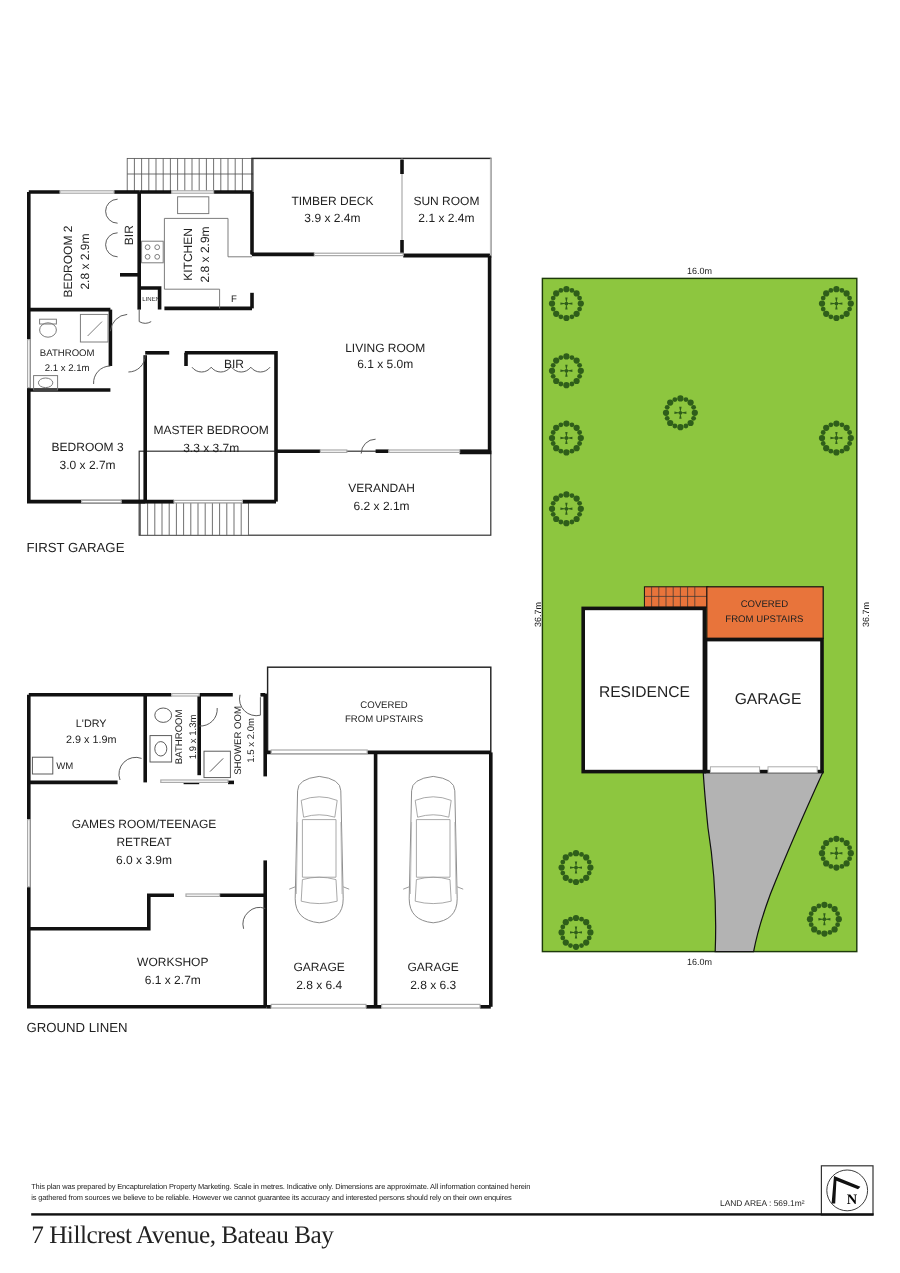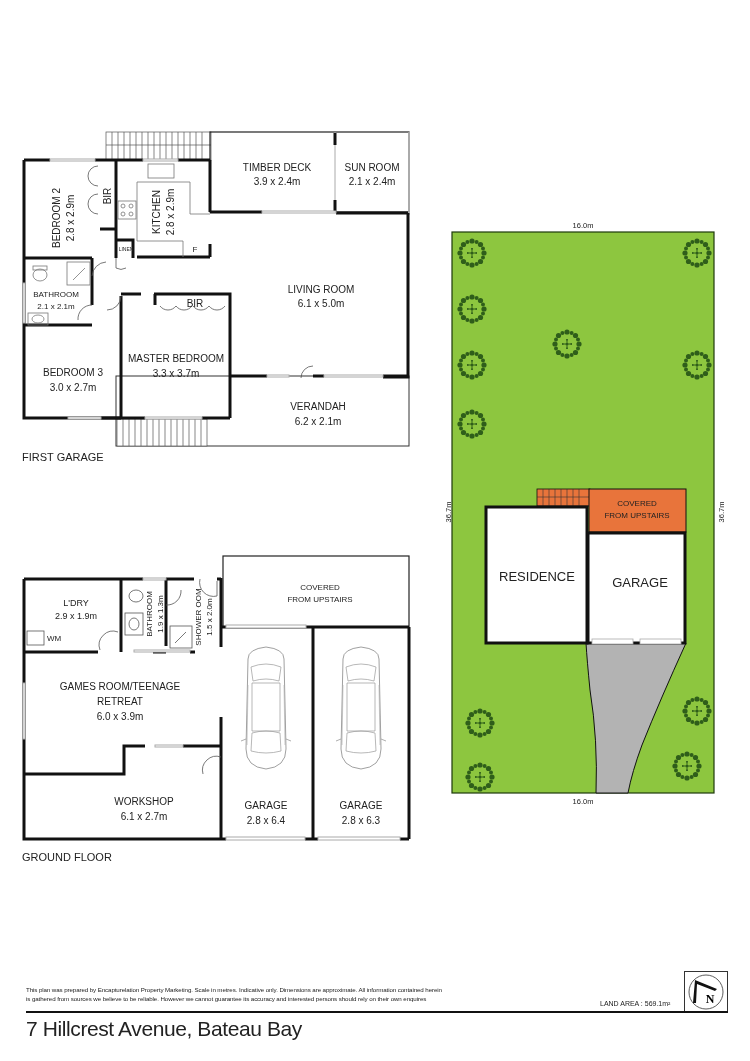--- a/index.html
+++ b/index.html
@@ -3,21 +3,21 @@
 <meta charset="utf-8">
 <style>
   html,body{margin:0;padding:0;background:#ffffff;}
   body{width:750px;height:1061px;position:relative;overflow:hidden;font-family:"Liberation Sans",sans-serif;color:#222;}
   svg{position:absolute;left:0;top:0;}
   .lbl{font-family:"Liberation Sans",sans-serif;fill:#222;}
   .floor-label{position:absolute;font-size:11px;color:#222;font-family:"Liberation Sans",sans-serif;}
   .disclaimer{position:absolute;left:26px;top:985px;font-size:6.2px;line-height:9px;color:#222;width:470px;letter-spacing:-0.1px;}
   .land{position:absolute;left:600px;top:1000px;font-size:7px;color:#222;}
   .rule{position:absolute;left:26px;top:1011px;width:702px;height:2px;background:#111;}
-  .addr{position:absolute;left:26px;top:1017px;font-size:21px;color:#222;font-family:Liberation Sans, sans-serif;letter-spacing:-0.4px;}
+  .addr{position:absolute;left:26px;top:1017px;font-size:21px;color:#222;font-family:Liberation Serif, serif;letter-spacing:-0.4px;}
   .north{position:absolute;left:684px;top:971px;width:42px;height:40px;border:1px solid #333;background:#fff;}
 </style>
 </head>
 <body>
 
 <svg width="750" height="1061" viewBox="0 0 750 1061">
   <defs>
     <g id="tree">
       <circle r="15" fill="none"></circle>
       <g fill="#2f5e1a">
@@ -327,21 +327,21 @@
       <text transform="translate(724,512) rotate(-90)" font-size="7.5">36.7m</text>
       <text x="637" y="506" font-size="8" fill="#222">COVERED</text>
       <text x="637" y="518" font-size="8" fill="#222">FROM UPSTAIRS</text>
       <text x="537" y="581" font-size="13">RESIDENCE</text>
       <text x="640" y="587" font-size="13">GARAGE</text>
     </g>
   </g>
 </svg>
 
 <div class="floor-label" style="left:22px;top:451px;">FIRST GARAGE</div>
-<div class="floor-label" style="left:22px;top:851px;">GROUND FLOOR</div>
+<div class="floor-label" style="left:22px;top:851px;">GROUND LINEN</div>
 
 <div class="disclaimer">
   <div>This plan was prepared by Encapturelation Property Marketing. Scale in metres. Indicative only. Dimensions are approximate. All information contained herein</div>
   <div>is gathered from sources we believe to be reliable. However we cannot guarantee its accuracy and interested persons should rely on their own enquires</div>
 </div>
 <div class="land">LAND AREA : 569.1m²</div>
 <div class="north">
   <svg width="42" height="40" viewBox="0 0 42 40" style="position:absolute;left:0;top:0;">
     <circle cx="21" cy="20" r="17" fill="none" stroke="#333" stroke-width="0.8"></circle>
     <path d="M8,31 L10,8 L32,17 L30,19 L12,12 L11,31 Z" fill="#111"></path>

